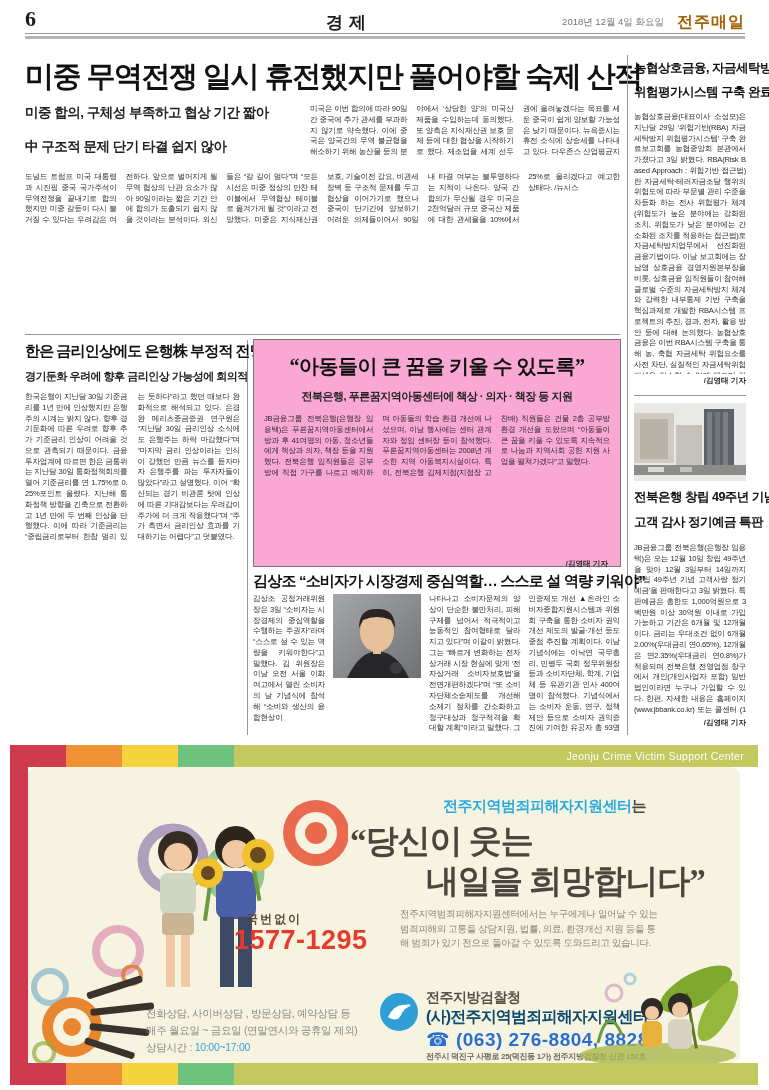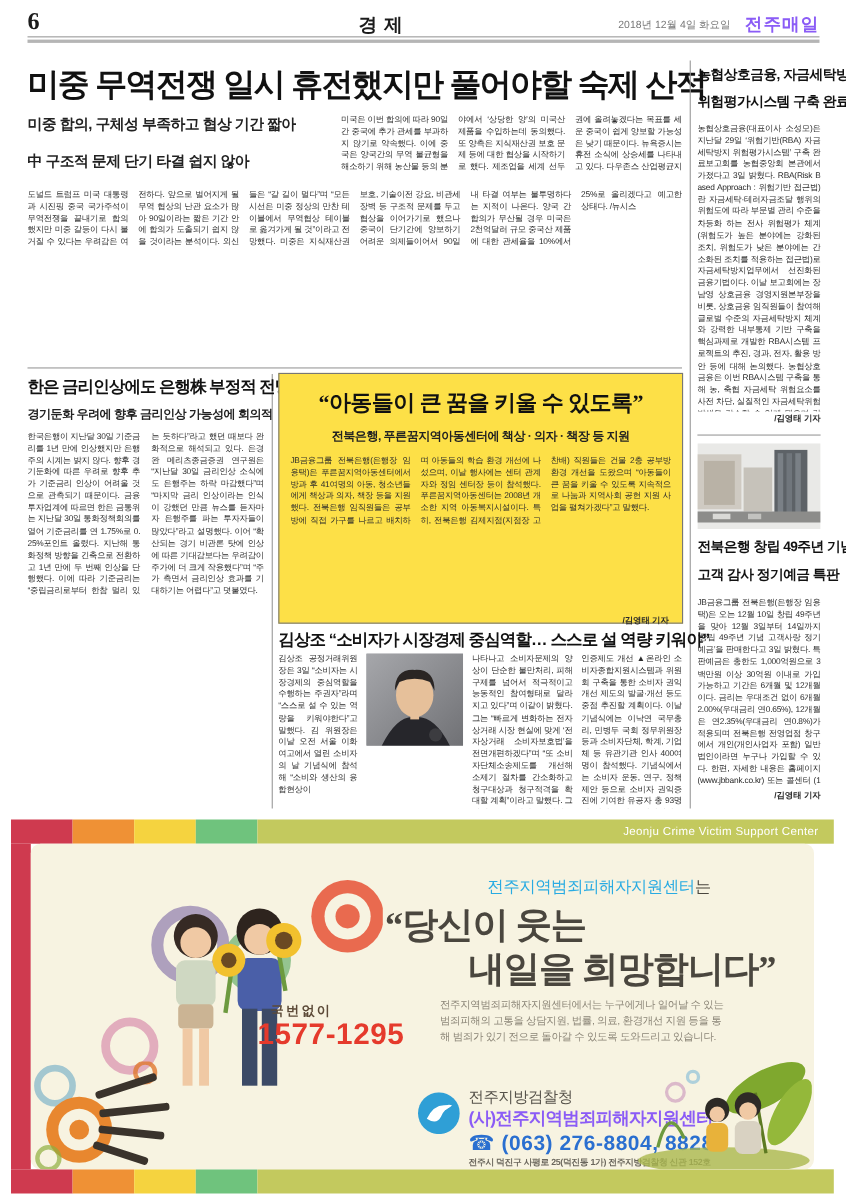--- a/index.html
+++ b/index.html
@@ -3,57 +3,57 @@
 <meta charset="utf-8">
 <style>
   html,body{margin:0;padding:0;background:#fff;}
   #page{position:relative;width:769px;height:1090px;background:#fff;overflow:hidden;
         font-family:"Liberation Sans","DejaVu Sans",sans-serif;color:#1b1b1b;}
   .abs{position:absolute;}
   
   .hdr-num{font-family:"Liberation Serif","DejaVu Serif",serif;font-size:22px;font-weight:bold;}
   .hdr-section{font-size:17px;font-weight:800;letter-spacing:6px;}
   .hdr-date{font-size:9.5px;color:#777;}
-  .hdr-mast{font-size:16px;font-weight:800;letter-spacing:1px;color:#8b5cf6;}
+  .hdr-mast{font-size:16px;font-weight:800;letter-spacing:1px;color:#a16207;}
   .hdr-rule{border-top:1px solid #9a9a9a;border-bottom:3px solid #b5b5b5;height:2px;}
   
   .lead-headline{font-size:29px;font-weight:800;letter-spacing:-1.5px;white-space:nowrap;color:#111;}
   .subhead{font-size:13.5px;font-weight:800;letter-spacing:-0.5px;color:#222;}
   .bodytxt{font-size:7.6px;line-height:1.42;text-align:justify;color:#2a2a2a;
            letter-spacing:-0.2px;word-break:break-all;overflow:hidden;}
   .cols3{column-count:3;column-gap:9px;}
   .cols6{column-count:6;column-gap:9px;}
   .cols2{column-count:2;column-gap:10px;}
   .credit{font-size:7.6px;font-weight:bold;color:#2a2a2a;text-align:right;}
   .hline{border-top:1px solid #999;}
   .vline{border-left:1px solid #999;}
   .serif-head{font-family:"Liberation Serif","DejaVu Serif",serif;}
   .bank-head{font-size:15px;font-weight:800;letter-spacing:-0.8px;white-space:nowrap;color:#111;}
   .bank-sub{font-size:11px;font-weight:800;letter-spacing:-0.5px;color:#222;}
-  .boxed{border:1.5px solid #777;background:#fde047;}
+  .boxed{border:1.5px solid #777;background:#f9a8d4;}
   .boxed-title{font-size:20px;font-weight:800;text-align:center;letter-spacing:-0.5px;color:#111;}
   .boxed-sub{font-size:11px;font-weight:800;text-align:center;letter-spacing:-0.5px;color:#222;}
   .kim-head{font-size:15px;font-weight:800;letter-spacing:-0.8px;white-space:nowrap;color:#111;}
   .side-title{font-size:12.5px;font-weight:800;text-align:center;letter-spacing:-0.5px;white-space:nowrap;color:#111;}
   
   .ad-band{height:22px;display:flex;}
   .sq{width:56px;height:22px;}
   .ad-en{flex:1;display:flex;align-items:center;justify-content:flex-end;padding-right:14px;
          color:#fff;font-size:10.5px;letter-spacing:0.3px;}
   .ad-inner{background:#f7f3e1;border-radius:9px;overflow:hidden;}
-  .ad-org{font-size:15px;font-weight:400;letter-spacing:-0.5px;}
+  .ad-org{font-size:15px;font-weight:700;letter-spacing:-0.5px;}
   .ad-slogan{font-family:"Liberation Serif","DejaVu Serif",serif;font-size:33px;font-weight:bold;
              color:#4a463e;letter-spacing:-1px;white-space:nowrap;}
   .ad-desc{font-size:9.5px;line-height:1.55;color:#8b8577;letter-spacing:-0.3px;}
   .ad-calllabel{font-size:12px;font-weight:800;color:#5c4a38;letter-spacing:2px;}
   .ad-phone{font-size:27px;font-weight:800;color:#e53a2c;letter-spacing:0.5px;margin-left:16px;}
   .ad-consult{font-size:10.5px;line-height:1.6;color:#8a8a86;letter-spacing:-0.3px;}
   .ad-time{color:#3aa0dc;}
-  .ad-org1{font-size:14px;font-weight:400;color:#56524a;letter-spacing:-0.5px;}
-  .ad-org2{font-size:16px;font-weight:800;color:#8b5cf6;letter-spacing:-0.8px;white-space:nowrap;}
+  .ad-org1{font-size:14px;font-weight:700;color:#56524a;letter-spacing:-0.5px;}
+  .ad-org2{font-size:16px;font-weight:800;color:#0c4a6e;letter-spacing:-0.8px;white-space:nowrap;}
   .ad-phone2{font-size:19px;font-weight:800;color:#2a6fd0;letter-spacing:0.5px;white-space:nowrap;}
   .ad-addr{font-size:8px;font-weight:bold;color:#6a665c;letter-spacing:-0.3px;white-space:nowrap;}
 </style>
 </head>
 <body>
 
 <div id="page">
 
   <div class="abs hdr-num" style="left:25px;top:6px;">6</div>
   <div class="abs hdr-section" style="left:0;top:11px;width:698px;text-align:center;">경제</div>
@@ -203,20 +203,25 @@
         <circle cx="44" cy="62" r="9" fill="#e8872f"></circle>
         <g fill="#3a332c">
           <rect x="58" y="28" width="58" height="7" rx="3" transform="rotate(-18 58 28)"></rect>
           <rect x="62" y="44" width="64" height="7" rx="3" transform="rotate(-6 62 44)"></rect>
           <rect x="62" y="58" width="60" height="7" rx="3" transform="rotate(6 62 58)"></rect>
           <rect x="58" y="72" width="52" height="7" rx="3" transform="rotate(18 58 72)"></rect>
         </g>
         <circle cx="16" cy="88" r="10" fill="none" stroke="#8fae3e" stroke-width="4" opacity="0.7"></circle>
       </svg>
 
+      <div class="abs ad-consult" style="left:118px;top:238px;width:270px;">
+        <div>전화상담, 사이버상담 , 방문상담, 예약상담 등</div>
+        <div>매주 월요일 ~ 금요일 (연말연시와 공휴일 제외)</div>
+        <div><span>상담시간 : </span><span class="ad-time">10:00~17:00</span></div>
+      </div>
 
       <svg class="abs" style="left:352px;top:226px;" width="38" height="38">
         <circle cx="19" cy="19" r="19" fill="#2f9fd6"></circle>
         <path d="M8 24 Q16 8 30 13 Q24 15 21 22 Q17 30 8 24 Z" fill="#ffffff"></path>
         <path d="M21 14 Q27 10 31 12 L25 16 Z" fill="#ffffff"></path>
       </svg>
       <div class="abs" style="left:398px;top:222px;">
         <div class="ad-org1">전주지방검찰청</div>
         <div class="ad-org2">(사)전주지역범죄피해자지원센터</div>
         <div class="ad-phone2">☎ (063) 276-8804, 8828</div>

